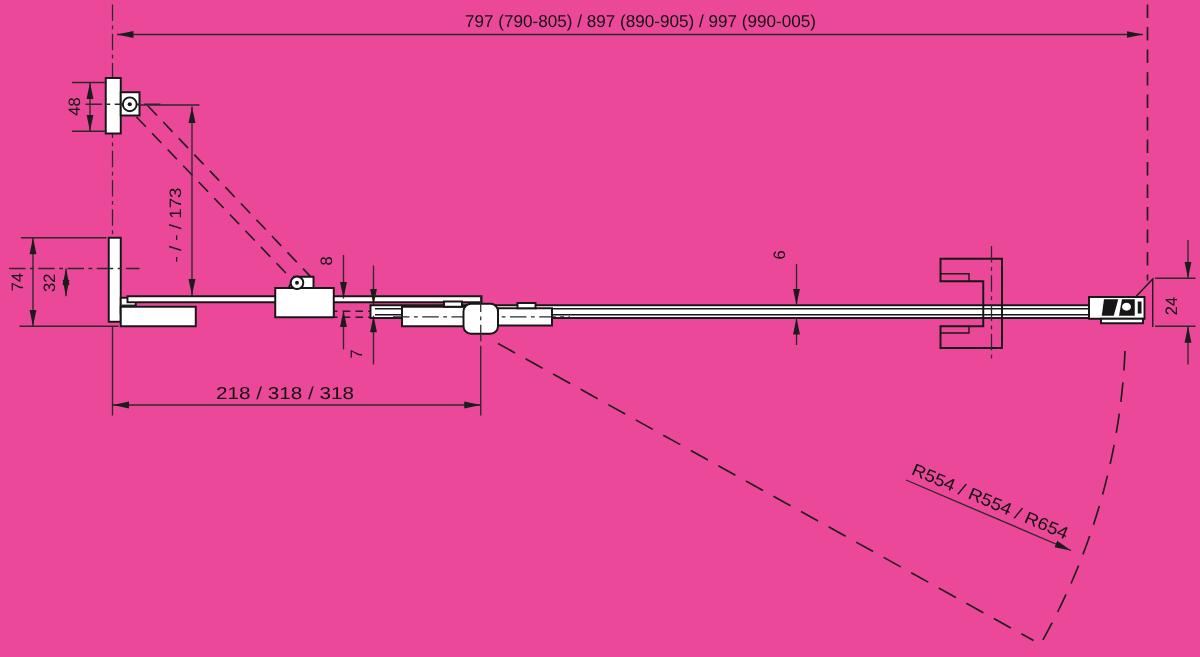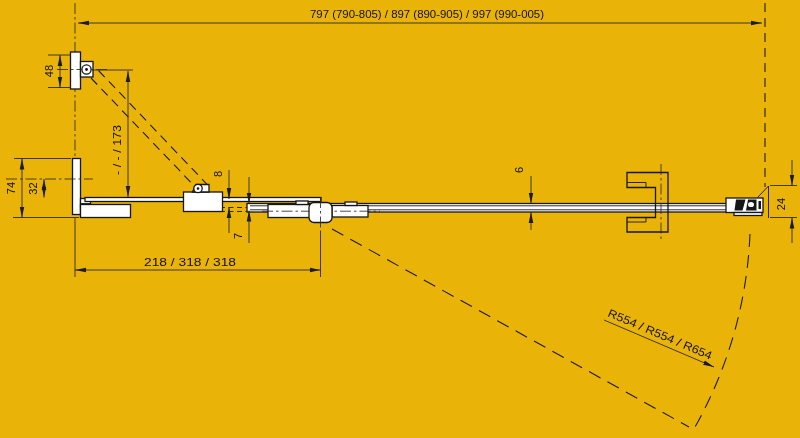--- a/index.html
+++ b/index.html
@@ -1,16 +1,16 @@
 <!DOCTYPE html>
 <html><head>
 <meta charset="utf-8">
 <style>
   html,body{margin:0;padding:0;background:#fff;}
-  .stage{position:relative;width:800px;height:438px;background:#eab308;overflow:hidden;}
+  .stage{position:relative;width:800px;height:438px;background:#ec4899;overflow:hidden;}
   svg{display:block;}
   .t{font-family:"Liberation Sans",sans-serif;font-size:11.5px;fill:#111;}
   .ts{font-family:"Liberation Sans",sans-serif;font-size:11px;fill:#111;}
   .part{stroke:#161616;stroke-width:1.3;fill:#fff;}
   .partn{stroke:#161616;stroke-width:1.3;fill:none;}
   .thin{stroke:#161616;stroke-width:0.9;fill:none;}
   .dim{stroke:#2a2a2a;stroke-width:0.9;fill:none;}
   .cl{stroke:#2a2a2a;stroke-width:0.85;fill:none;stroke-dasharray:11 3 2.5 3;}
   .hid{stroke:#1d1d1d;stroke-width:1.1;fill:none;stroke-dasharray:9 6;}
   .hids{stroke:#1d1d1d;stroke-width:0.9;fill:none;stroke-dasharray:5 3.5;}

